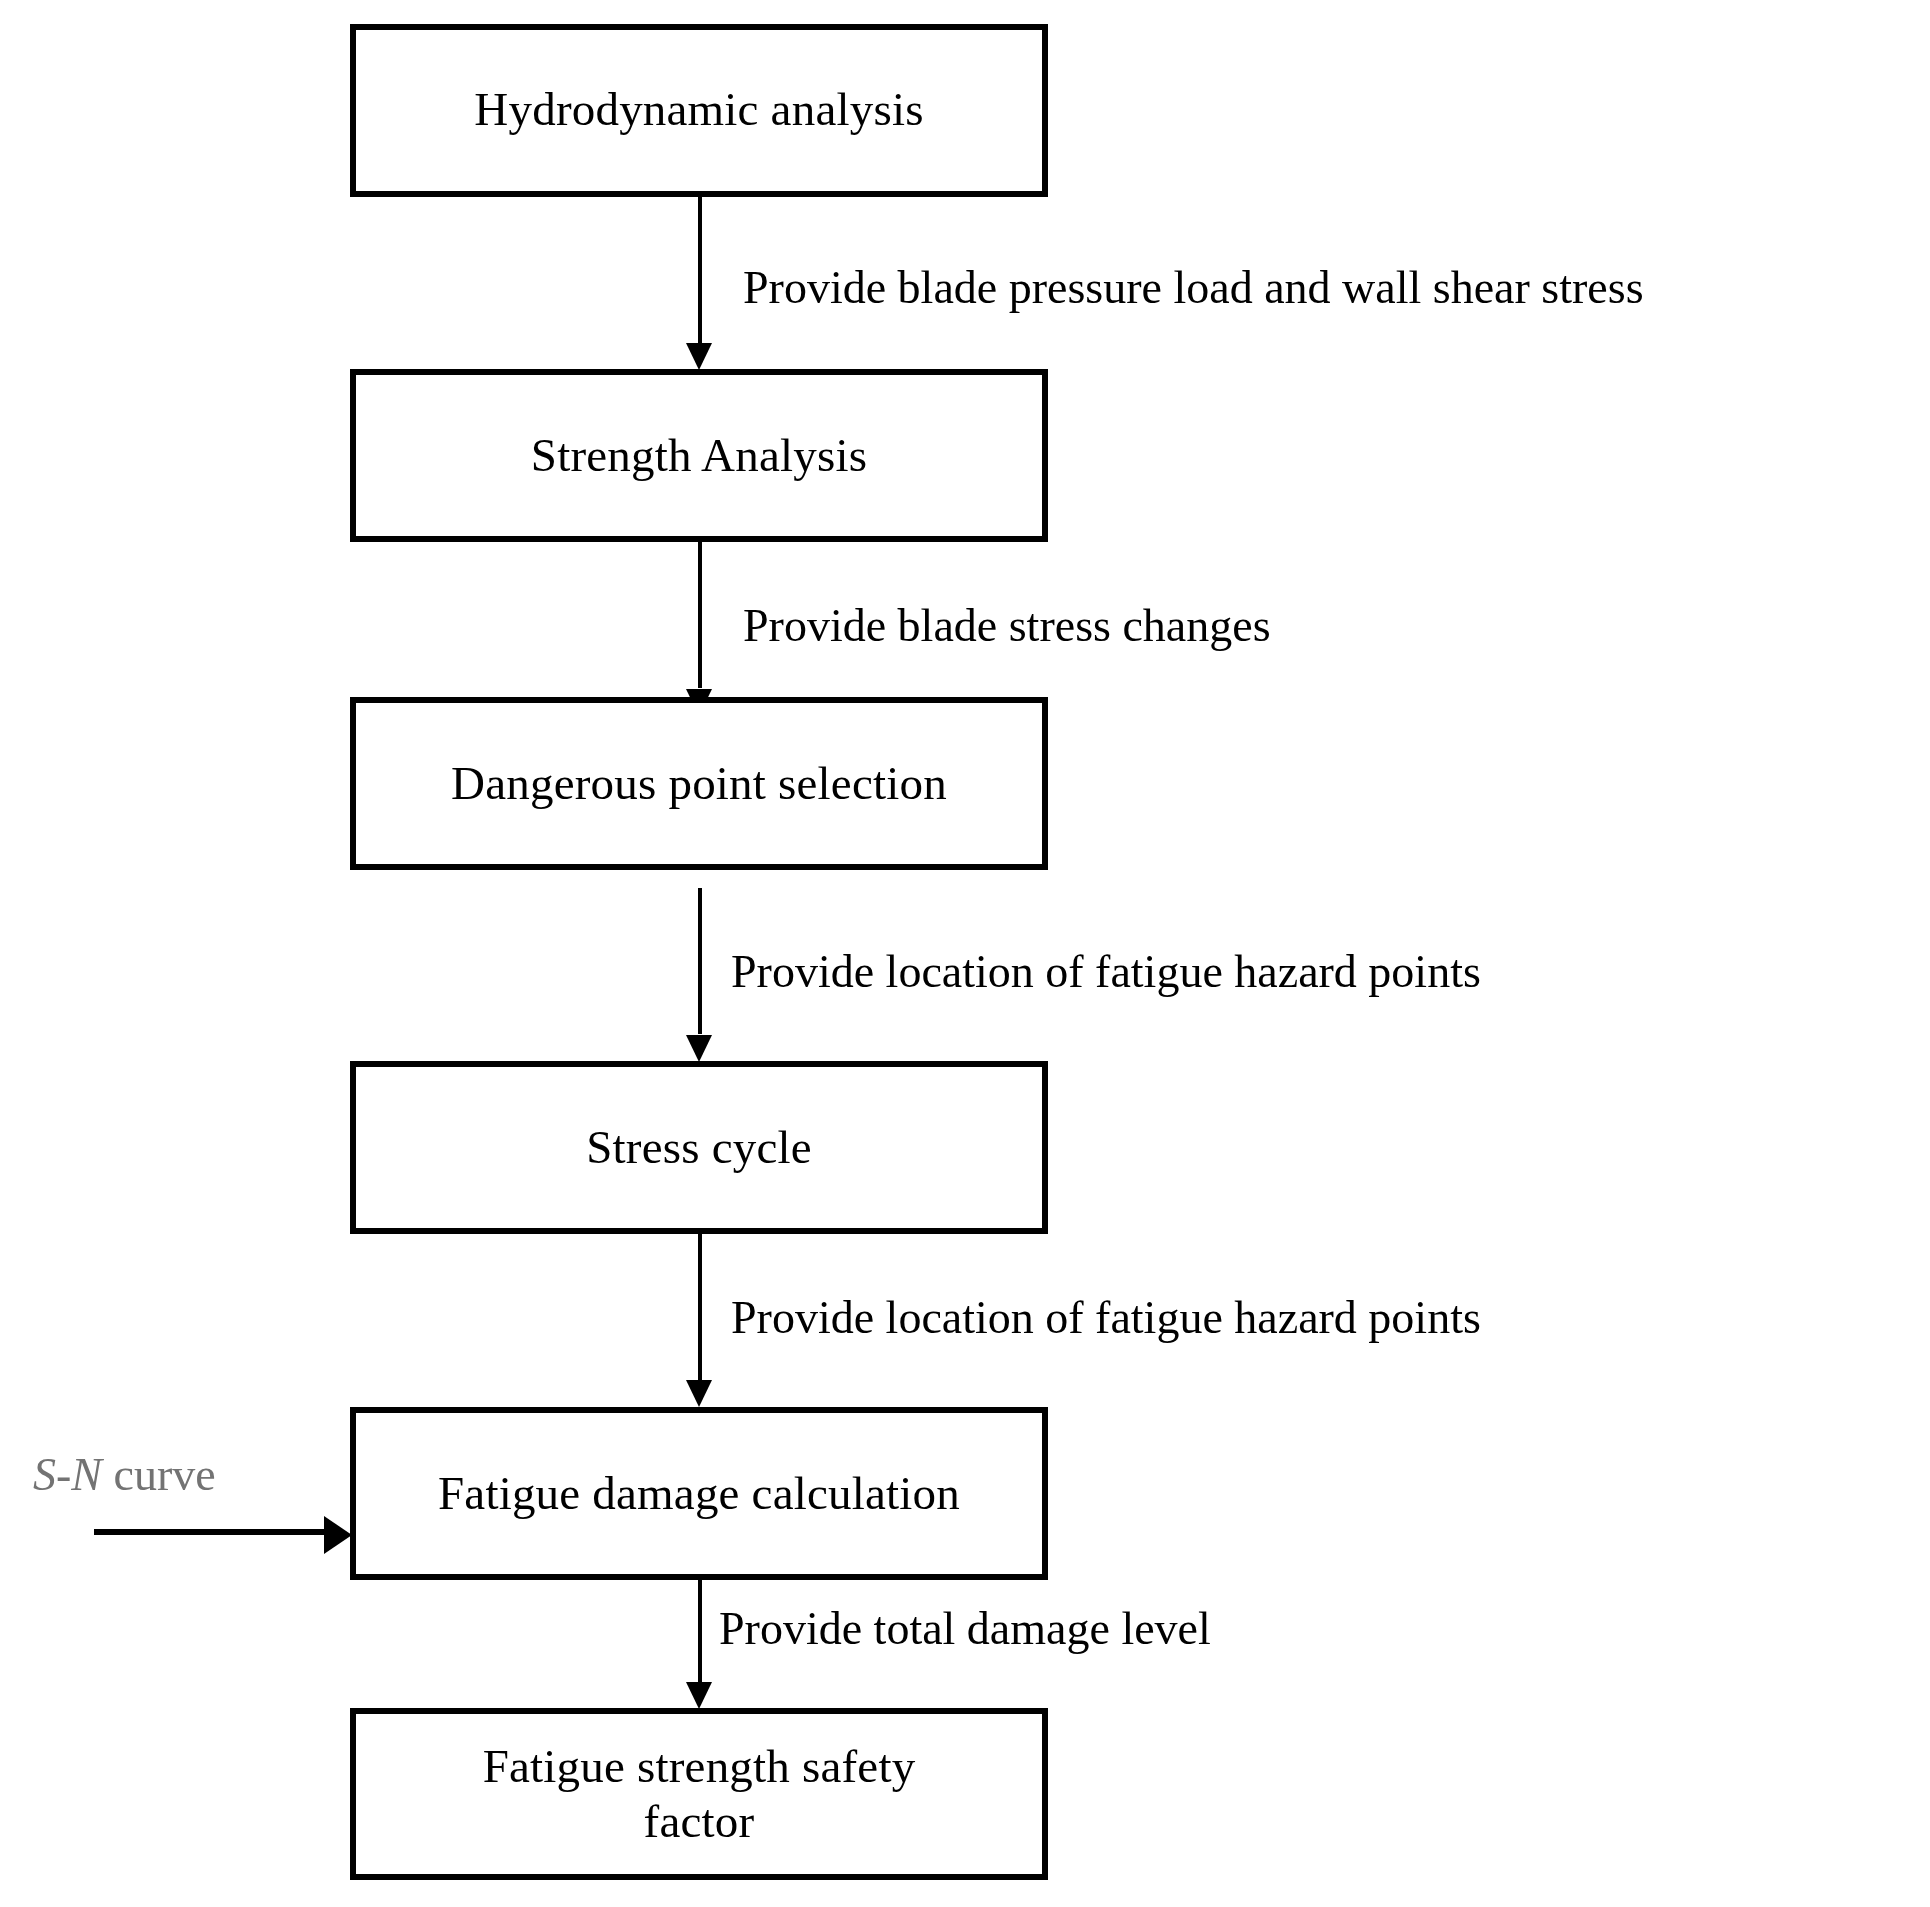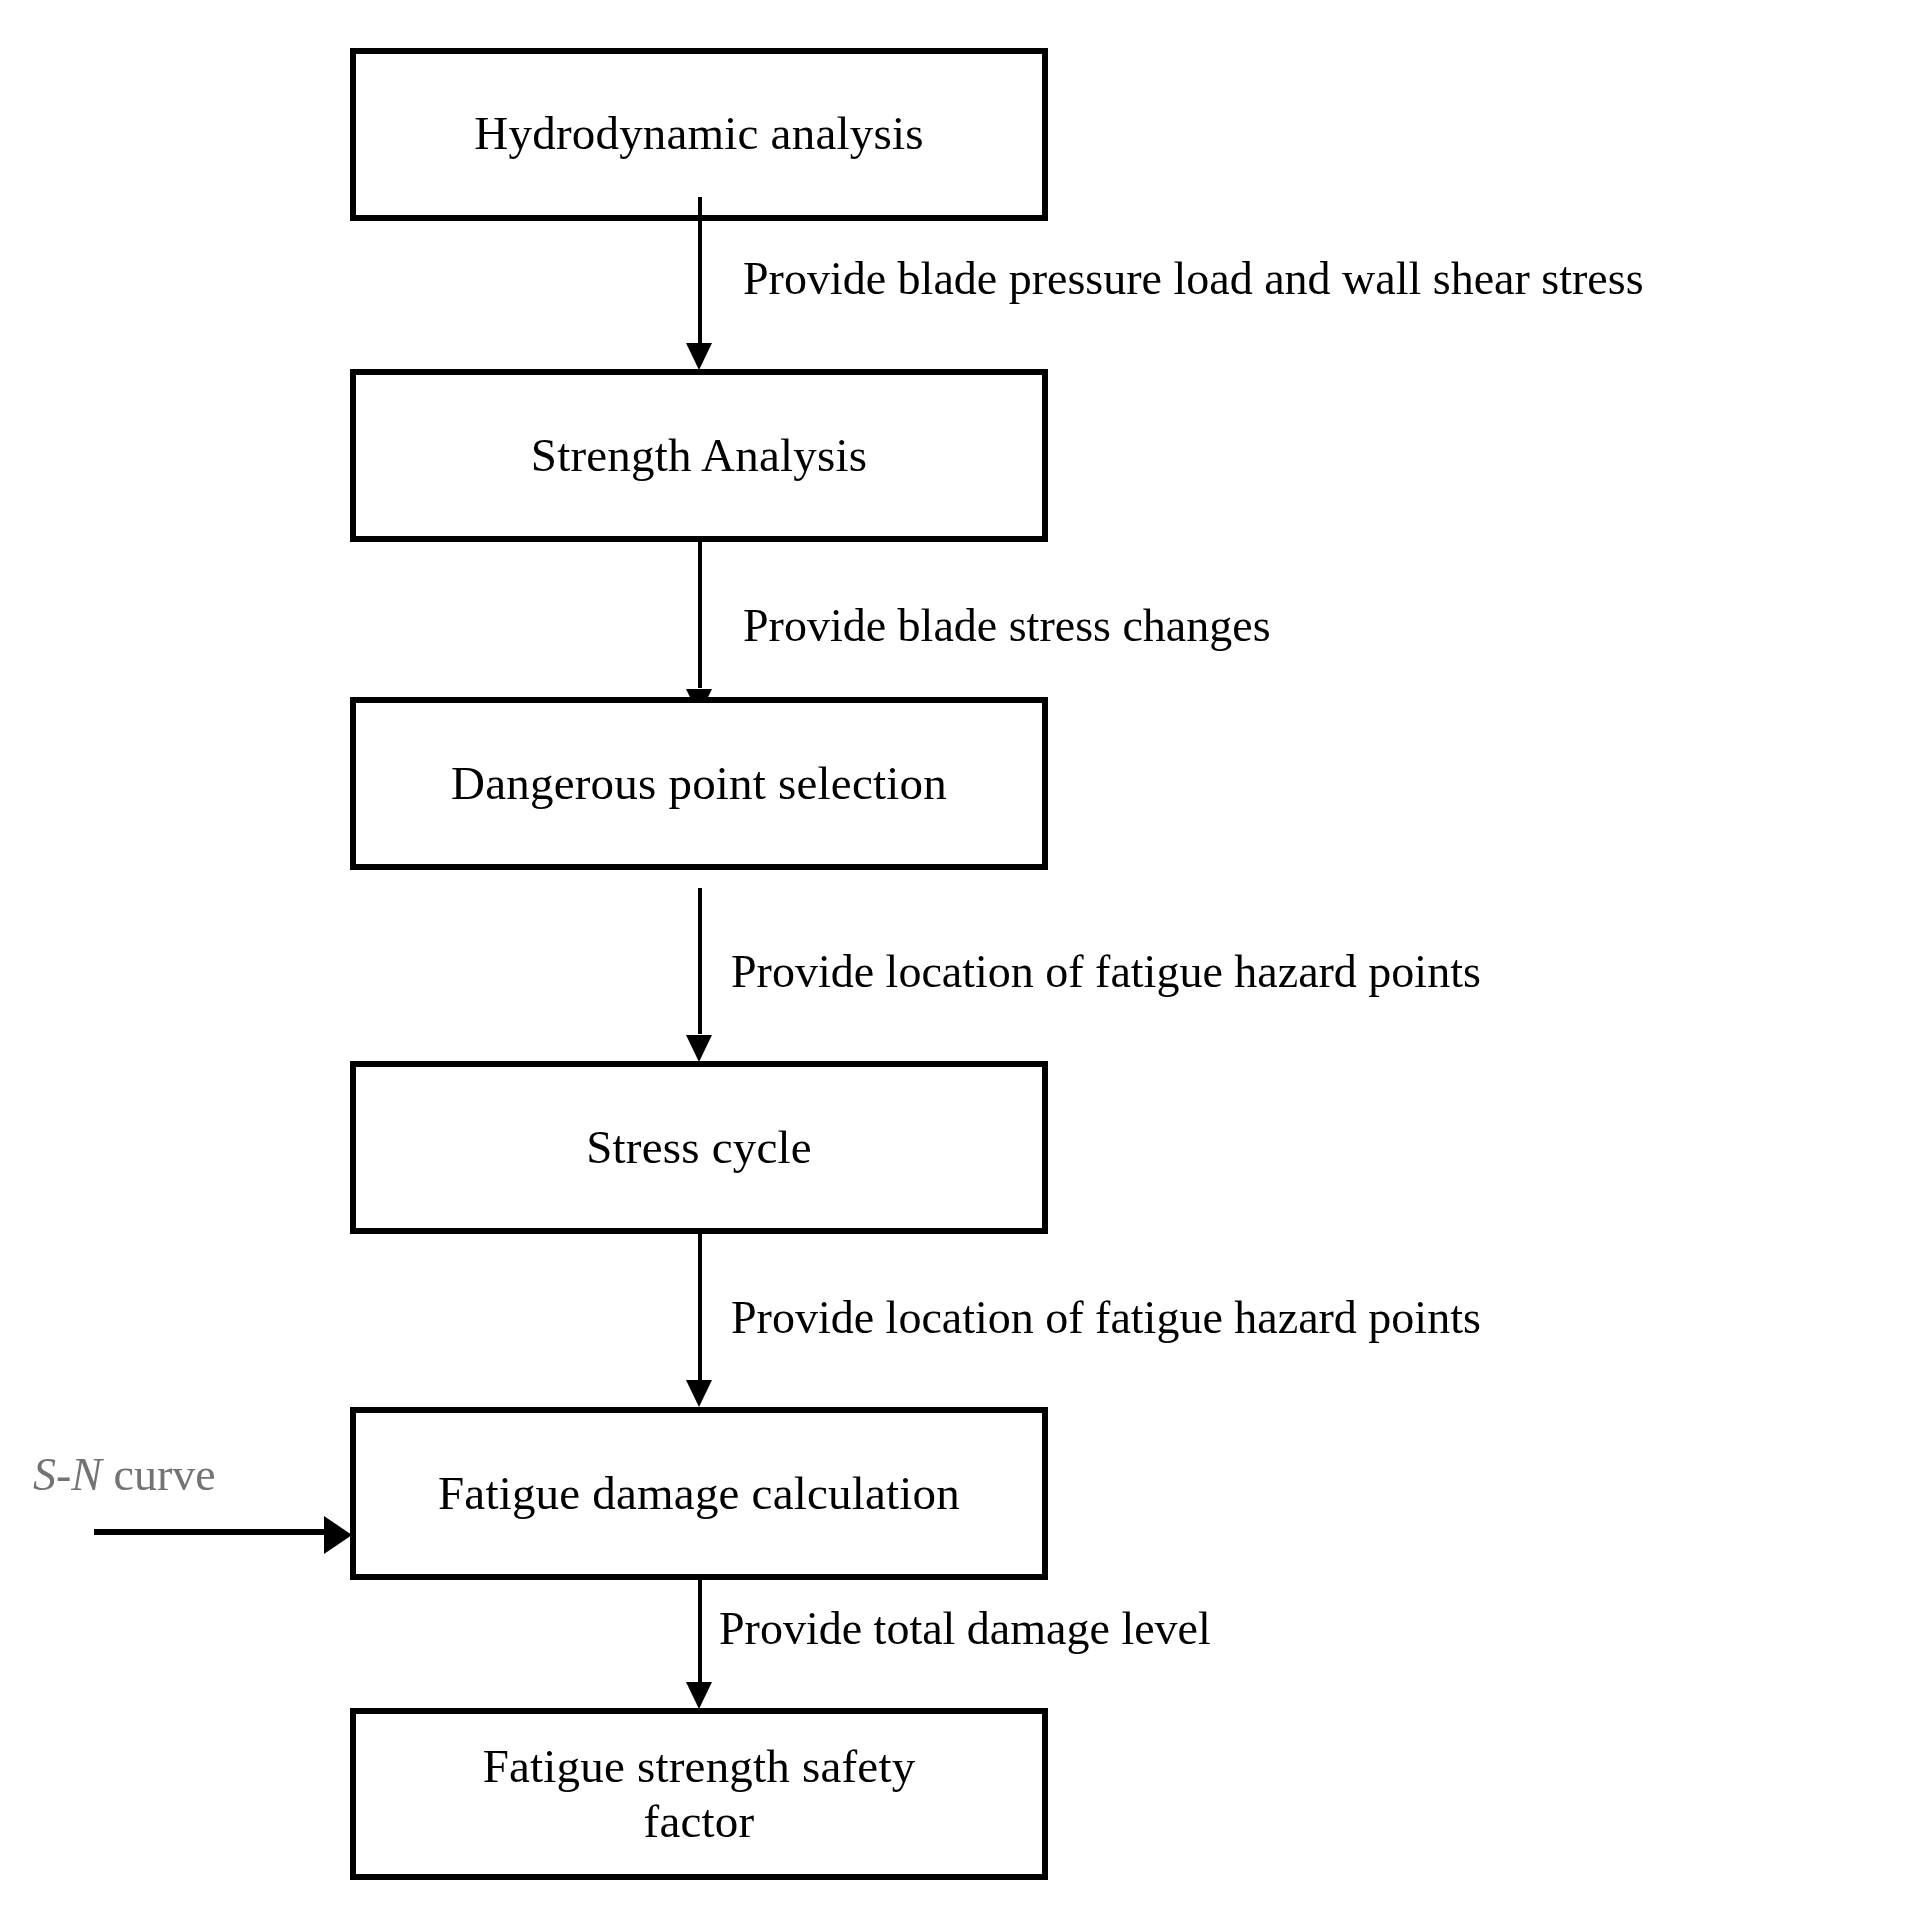--- a/index.html
+++ b/index.html
@@ -76,27 +76,27 @@
     border-top: 19px solid transparent;
     border-bottom: 19px solid transparent;
     border-left: 28px solid #000000;
   }
 </style>
 </head>
 <body>
 
 <div id="canvas">
 
-  <div class="node" style="top:23.6px;margin-top:24px;">
+  <div class="node" style="top:23.6px;">
     <span class="node-label">Hydrodynamic analysis</span>
   </div>
 
   <div class="edge-line" style="left:698px; top:197px; height:146px;"></div>
   <div class="edge-head" style="left:686px; top:343px;"></div>
-  <div class="edge-label" style="left:743px; top:254px;">Provide blade pressure load and wall shear stress</div>
+  <div class="edge-label" style="left:743px; top:263px;">Provide blade pressure load and wall shear stress</div>
 
   <div class="node" style="top:369px;">
     <span class="node-label">Strength Analysis</span>
   </div>
 
   <div class="edge-line" style="left:698px; top:542px; height:146px;"></div>
   <div class="edge-head" style="left:686px; top:689px;"></div>
   <div class="edge-label" style="left:743px; top:601px;">Provide blade stress changes</div>
 
   <div class="node" style="top:697px;">

